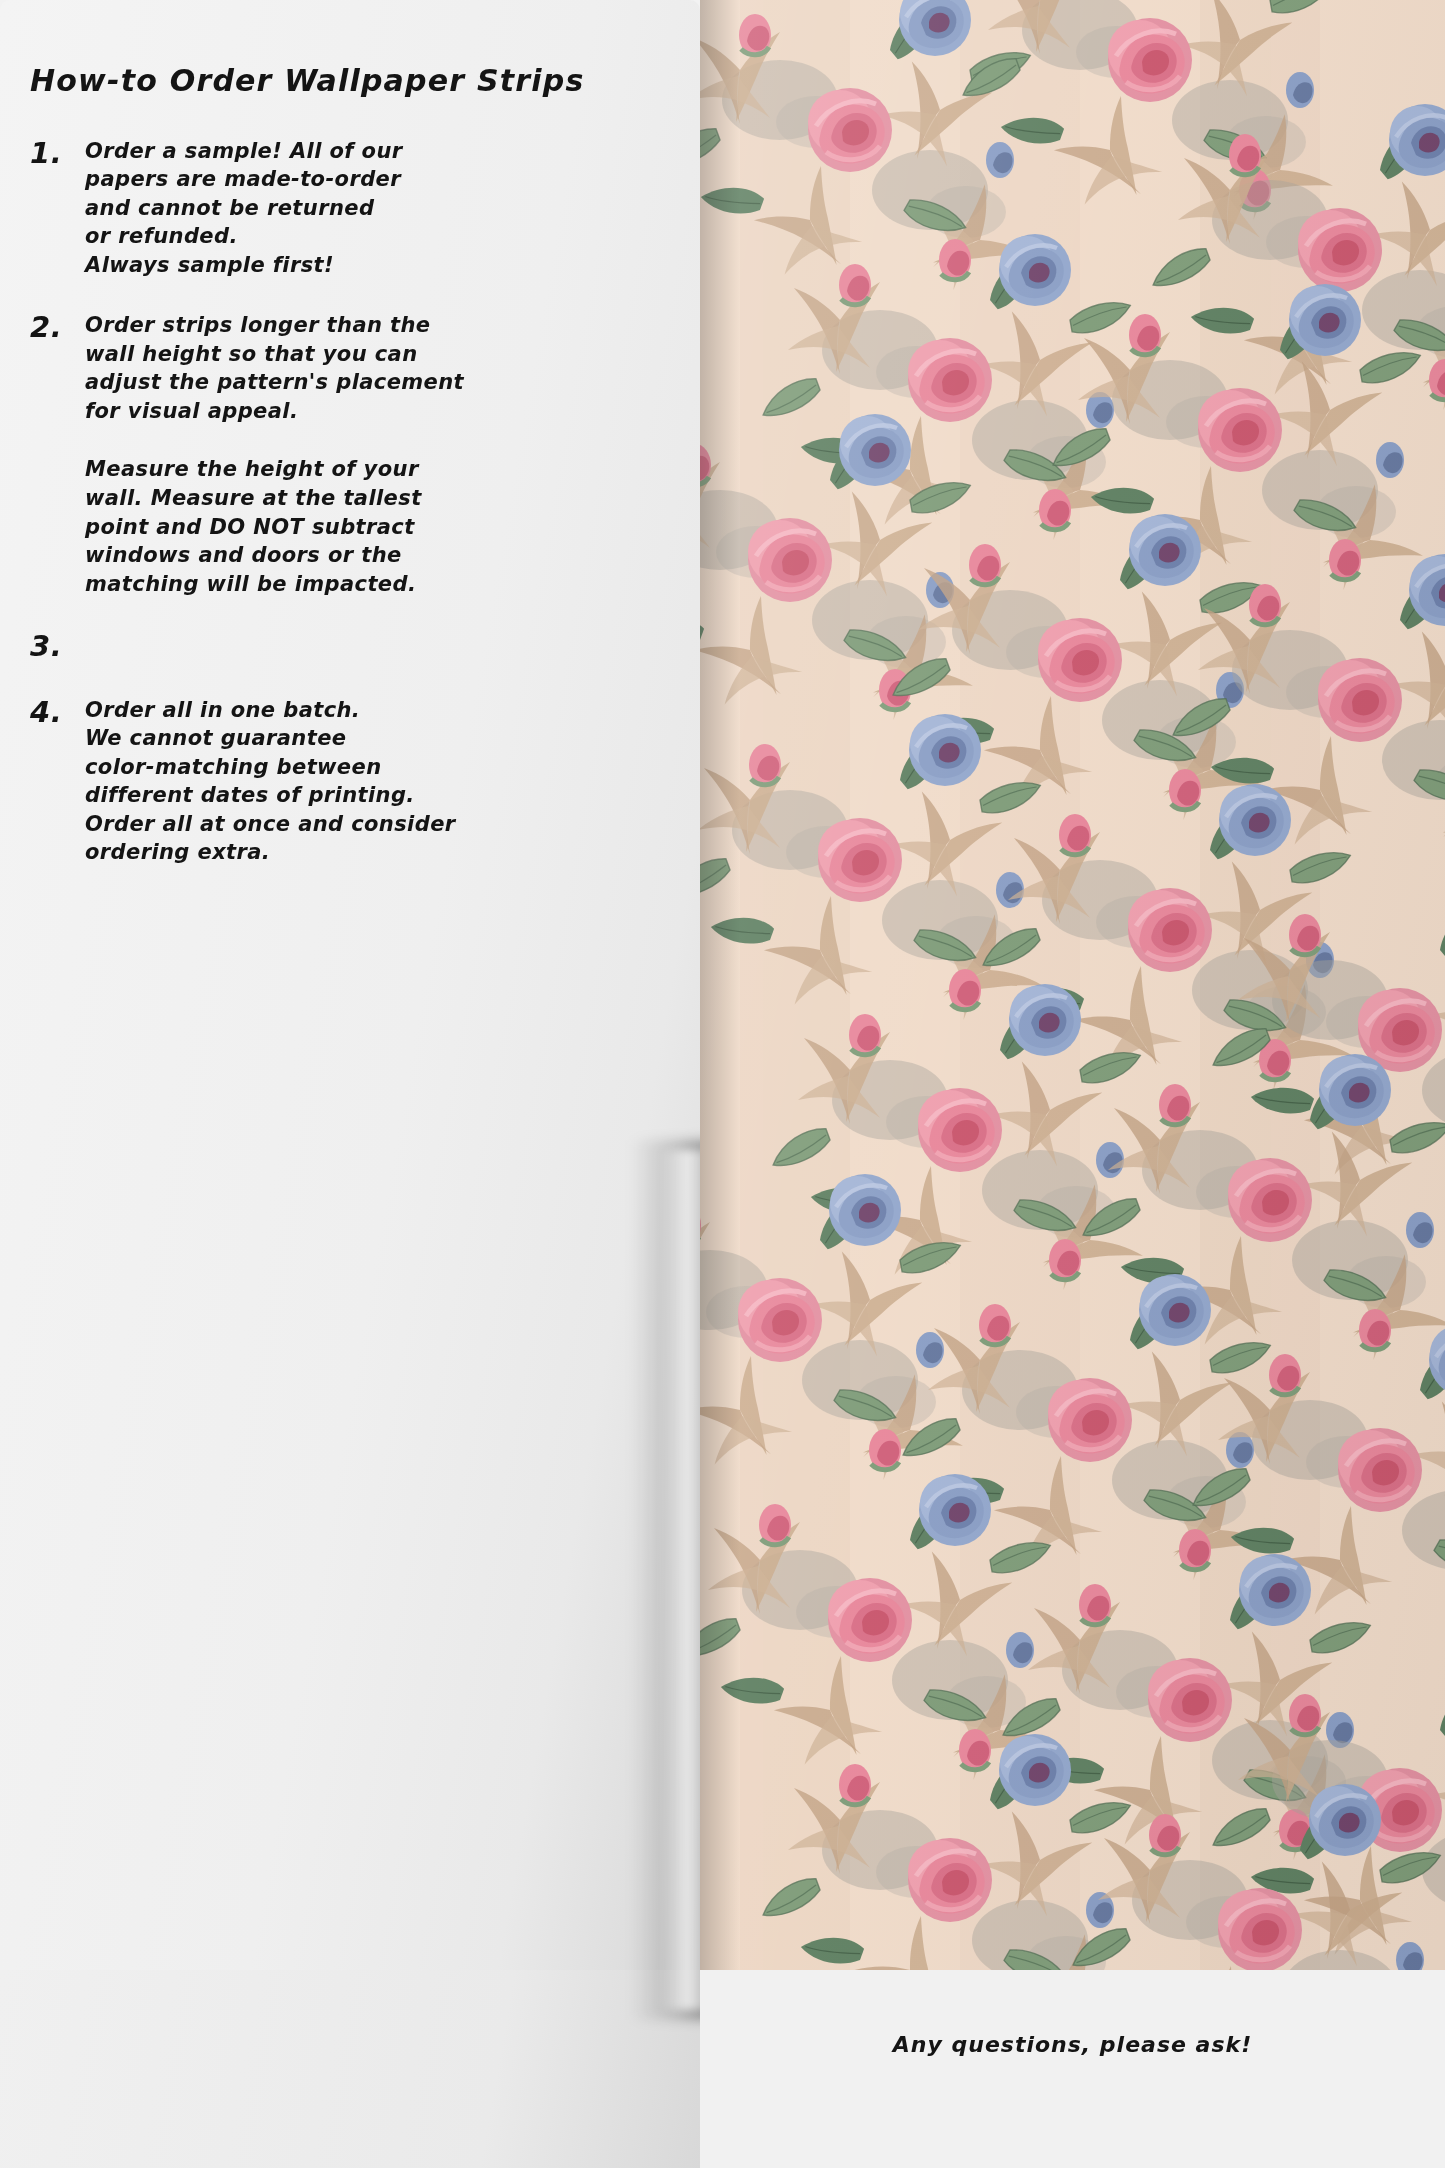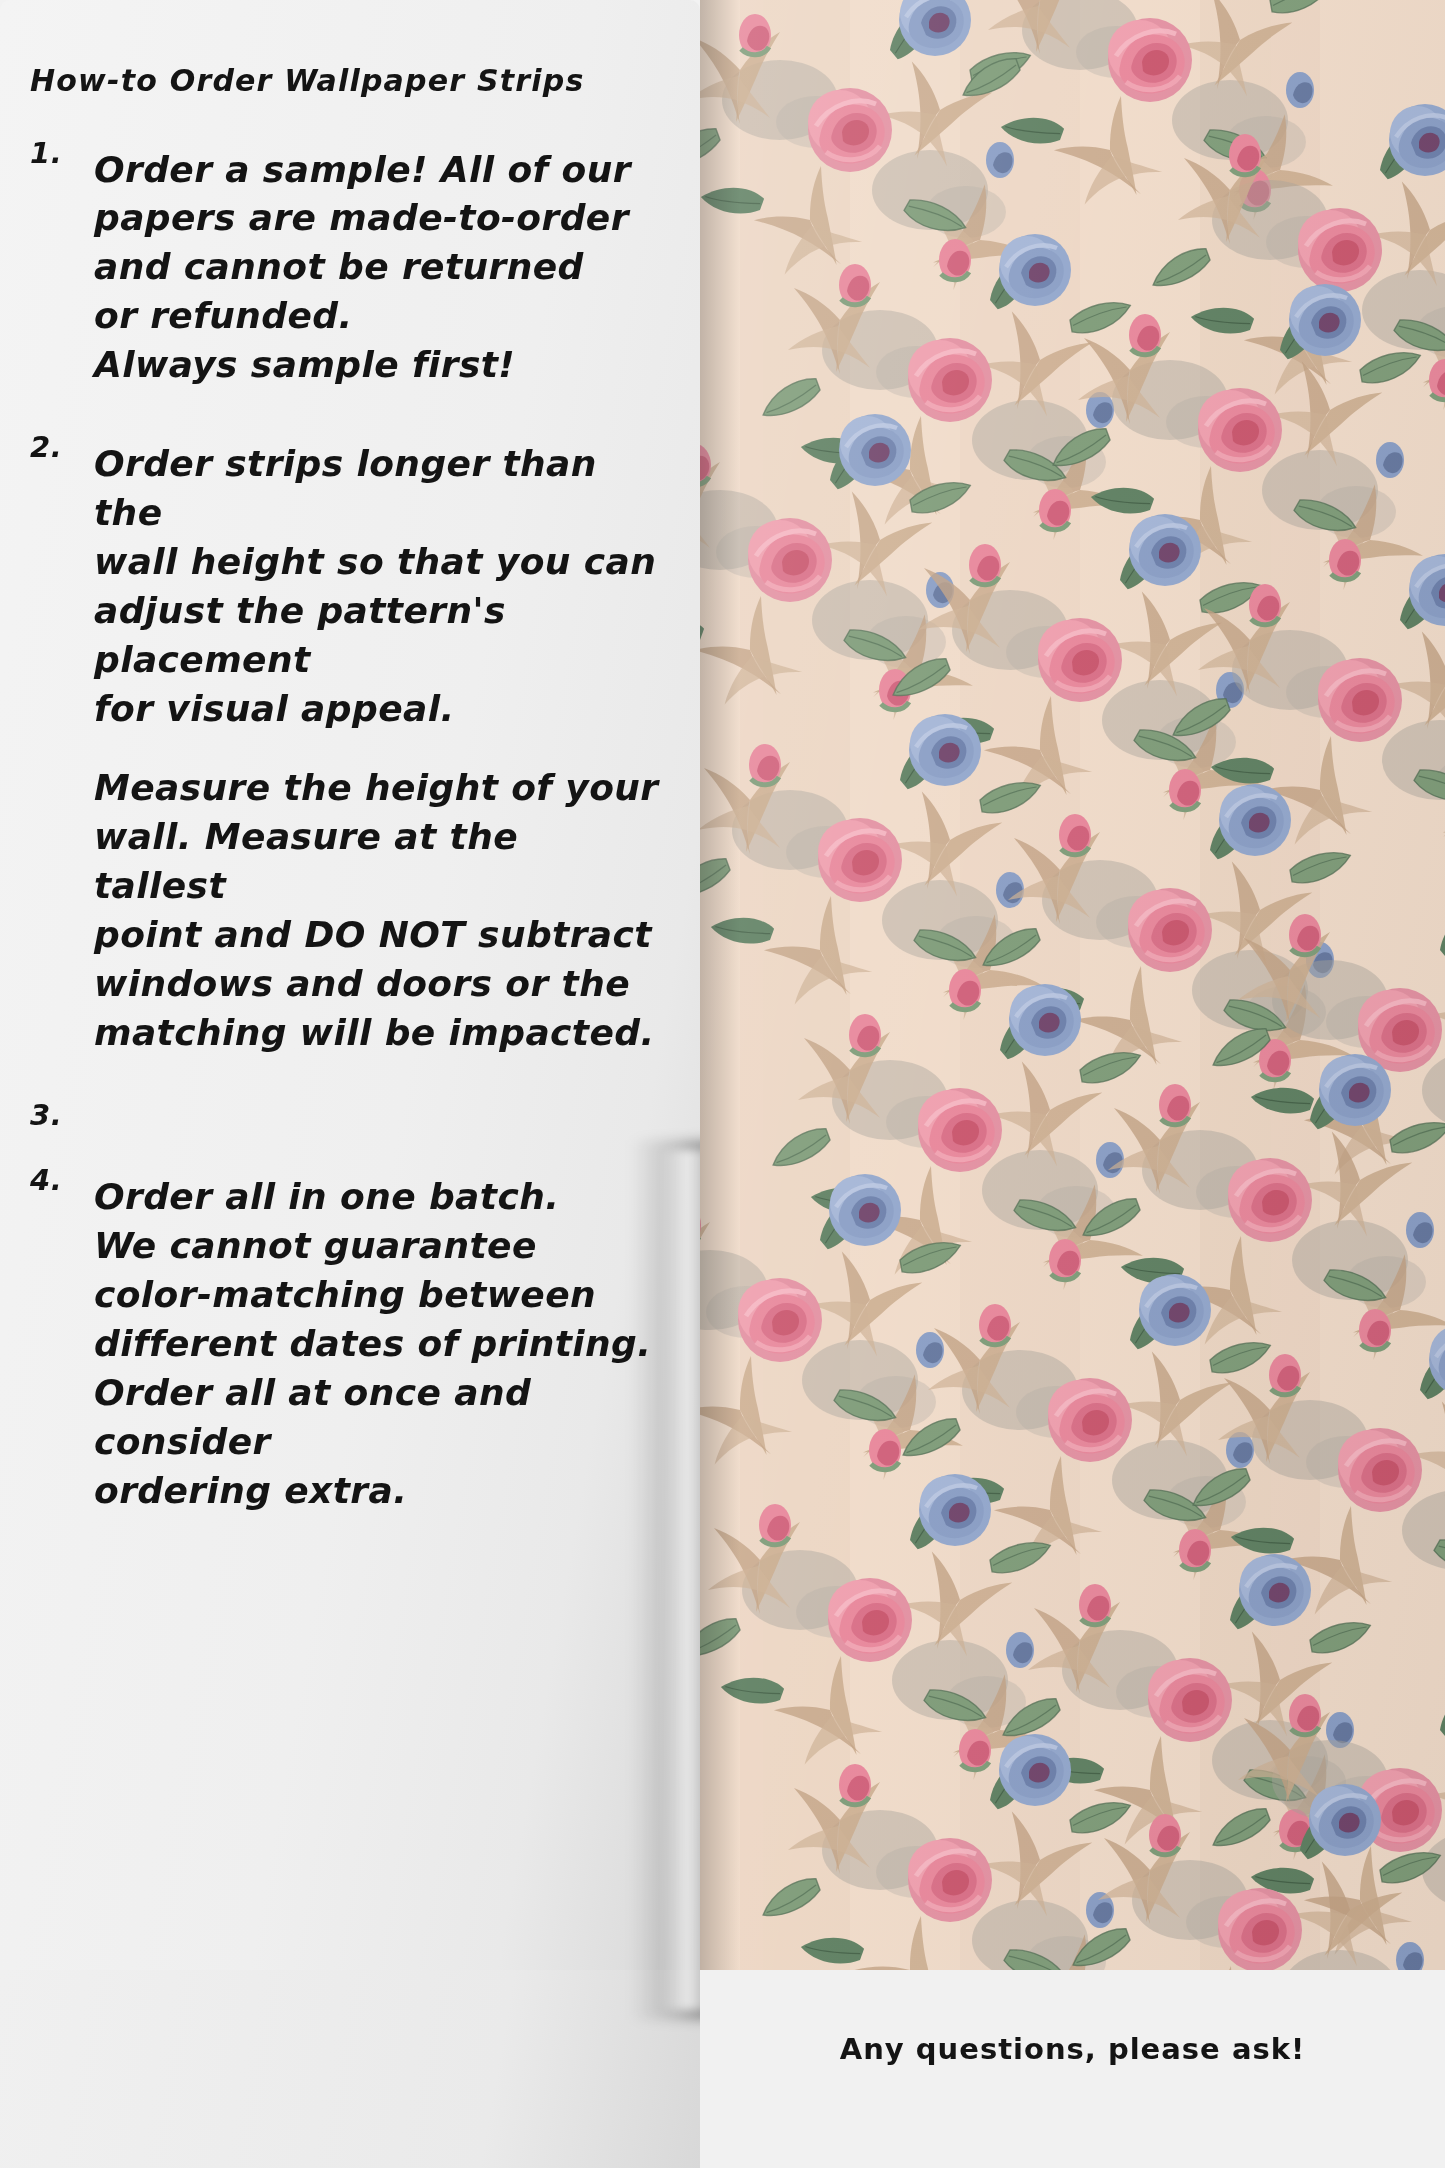--- a/index.html
+++ b/index.html
@@ -56,26 +56,26 @@
     line-height: 1.36;
     letter-spacing: 0.5px;
   }
   .step-body {
     flex: 1 1 auto;
   }
   .para {
     font-family: "DejaVu Sans", sans-serif;
     font-style: italic;
     font-weight: 700;
-    font-size: 36px;
+    font-size: 21px;
     line-height: 1.36;
     color: #141414;
     letter-spacing: 0.4px;
     white-space: pre-line;
-    margin: 12px;
+    margin: 3px;
   }
   .para + .para {
     margin-top: 30px;
   }
 
   
   .curl-shadow {
     position: absolute;
     left: 630px;
     top: 1140px;
@@ -141,22 +141,23 @@
     height: 198px;
     background: #f1f1f1;
   }
   .footer-note {
     position: absolute;
     left: 0;
     top: 62px;
     width: 745px;
     text-align: center;
     font-family: "DejaVu Sans", sans-serif;
+    font-style: italic;
     font-weight: 700;
-    font-size: 29px;
+    font-size: 22px;
     letter-spacing: 1px;
     color: #141414;
   }
   
   .bottom-left-fill {
     position: absolute;
     left: 0;
     top: 1970px;
     width: 700px;
     height: 198px;

